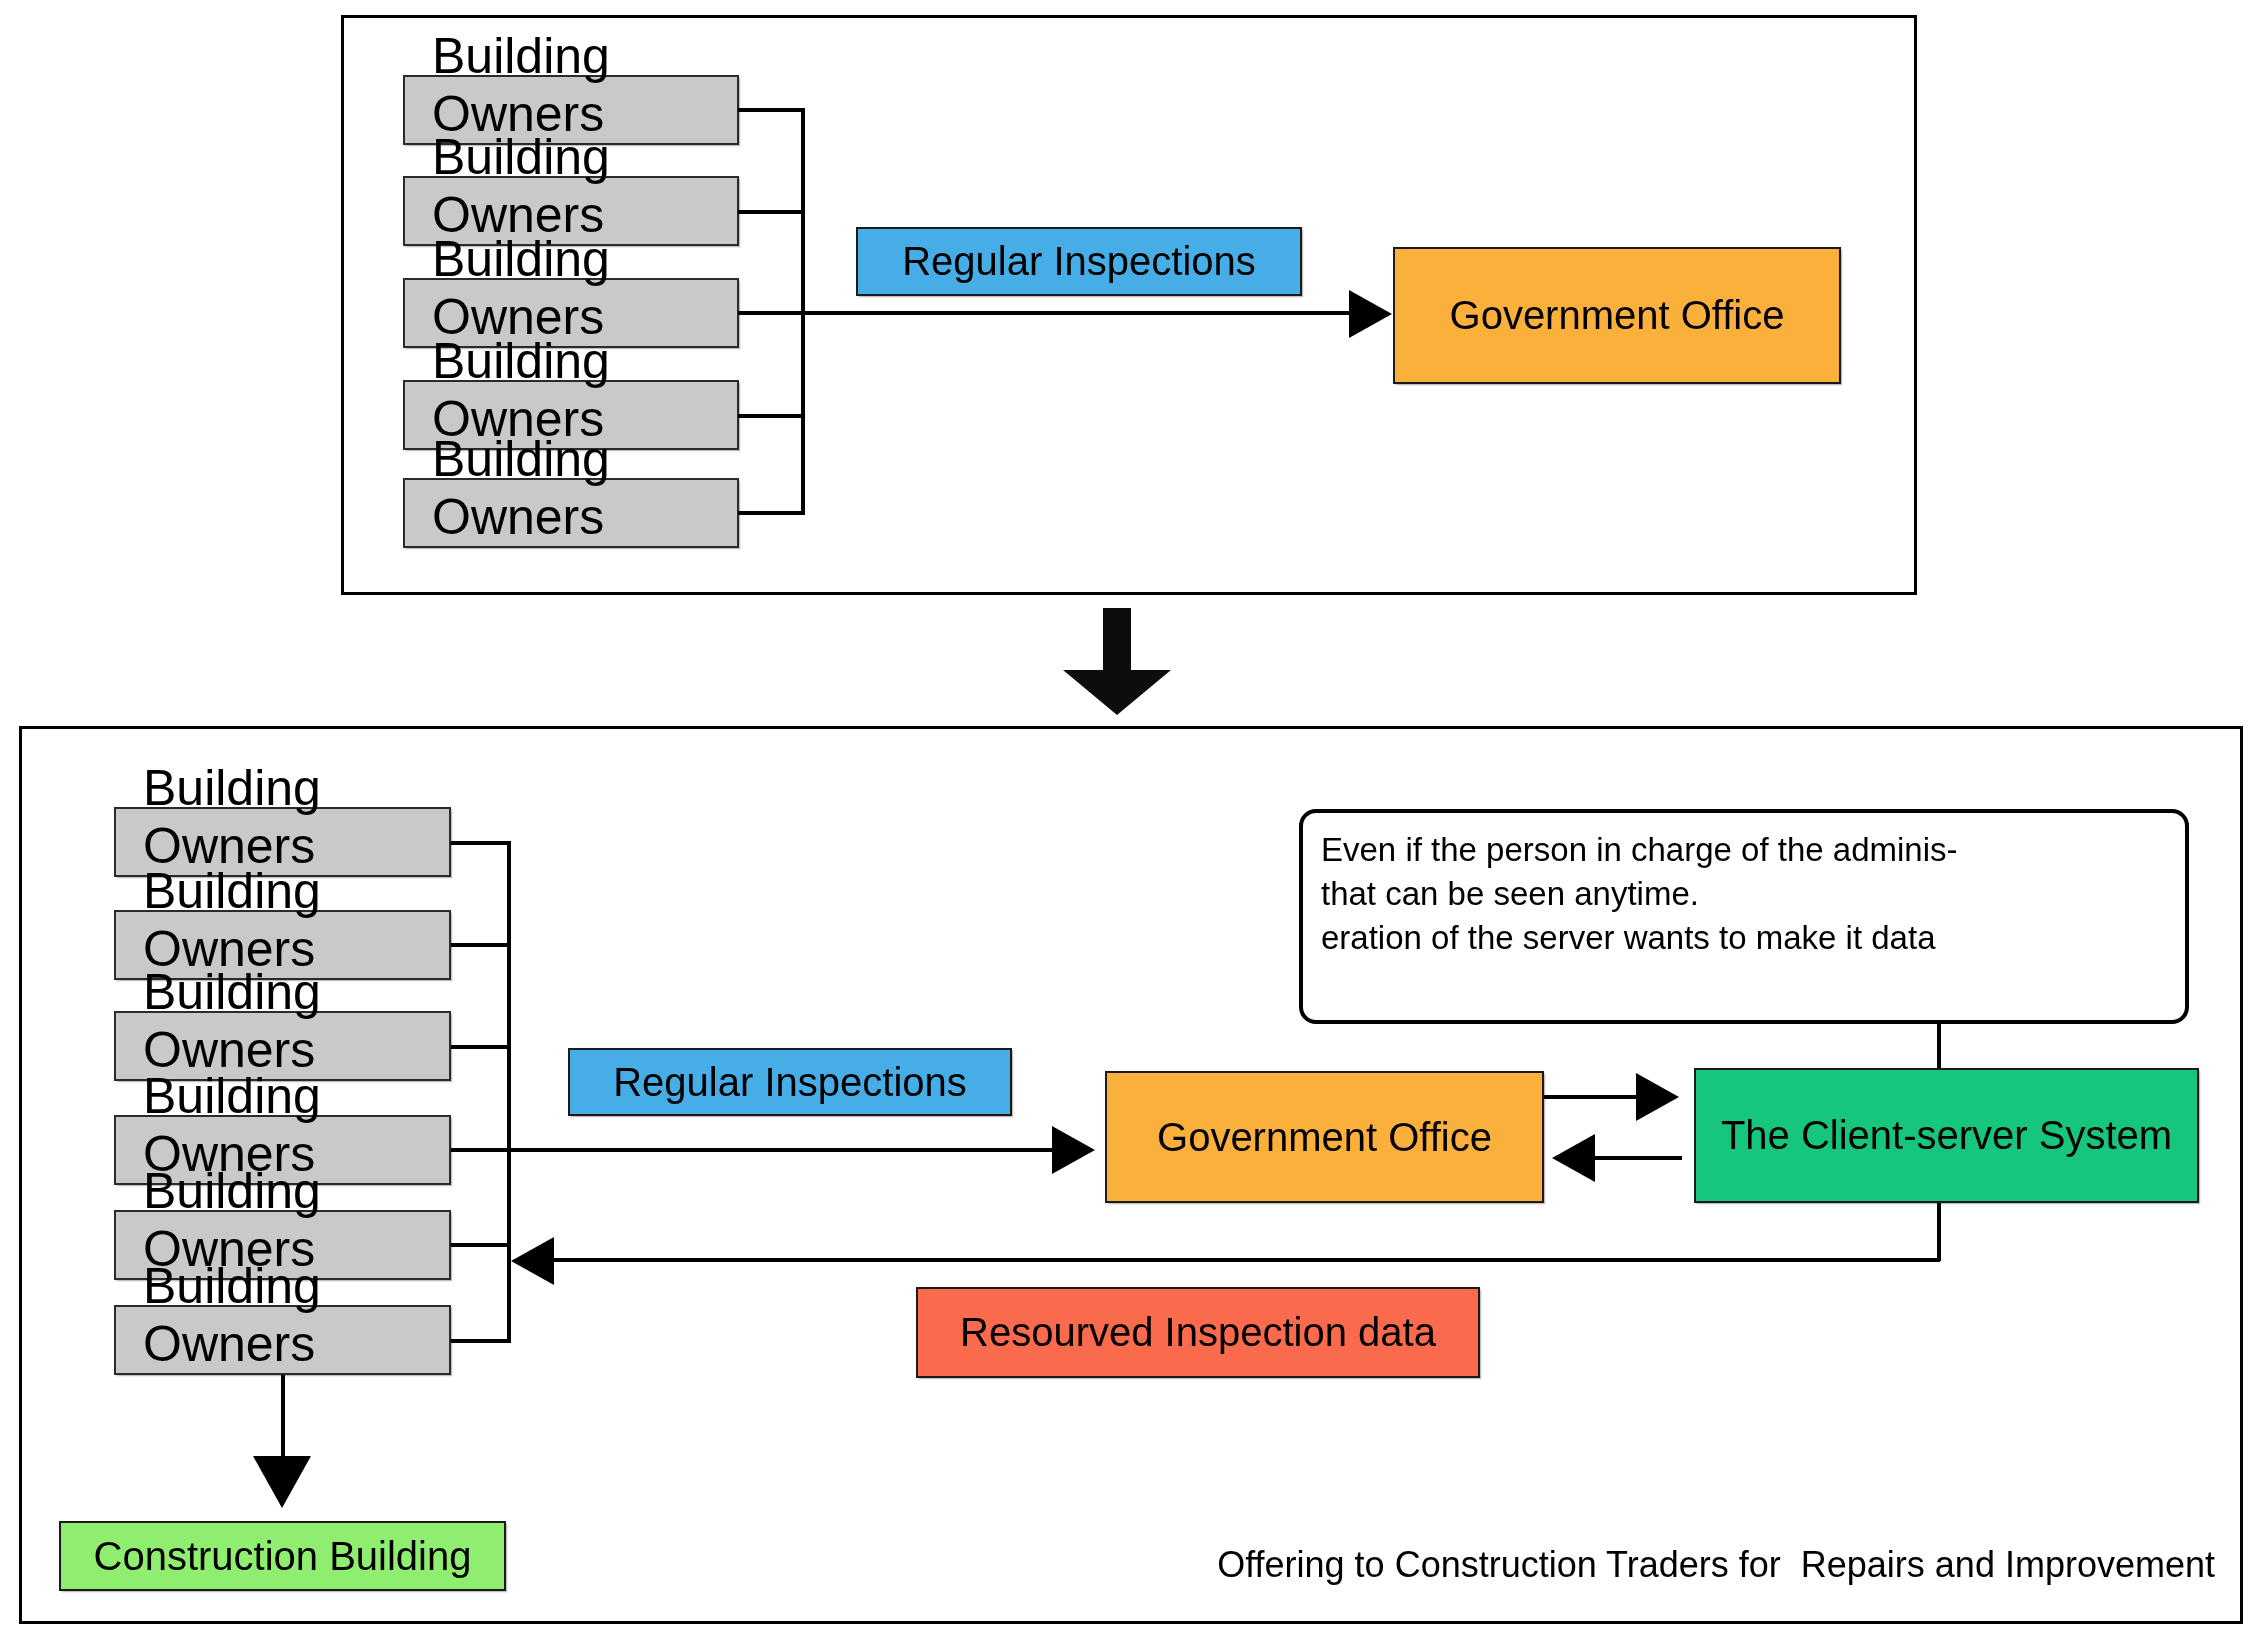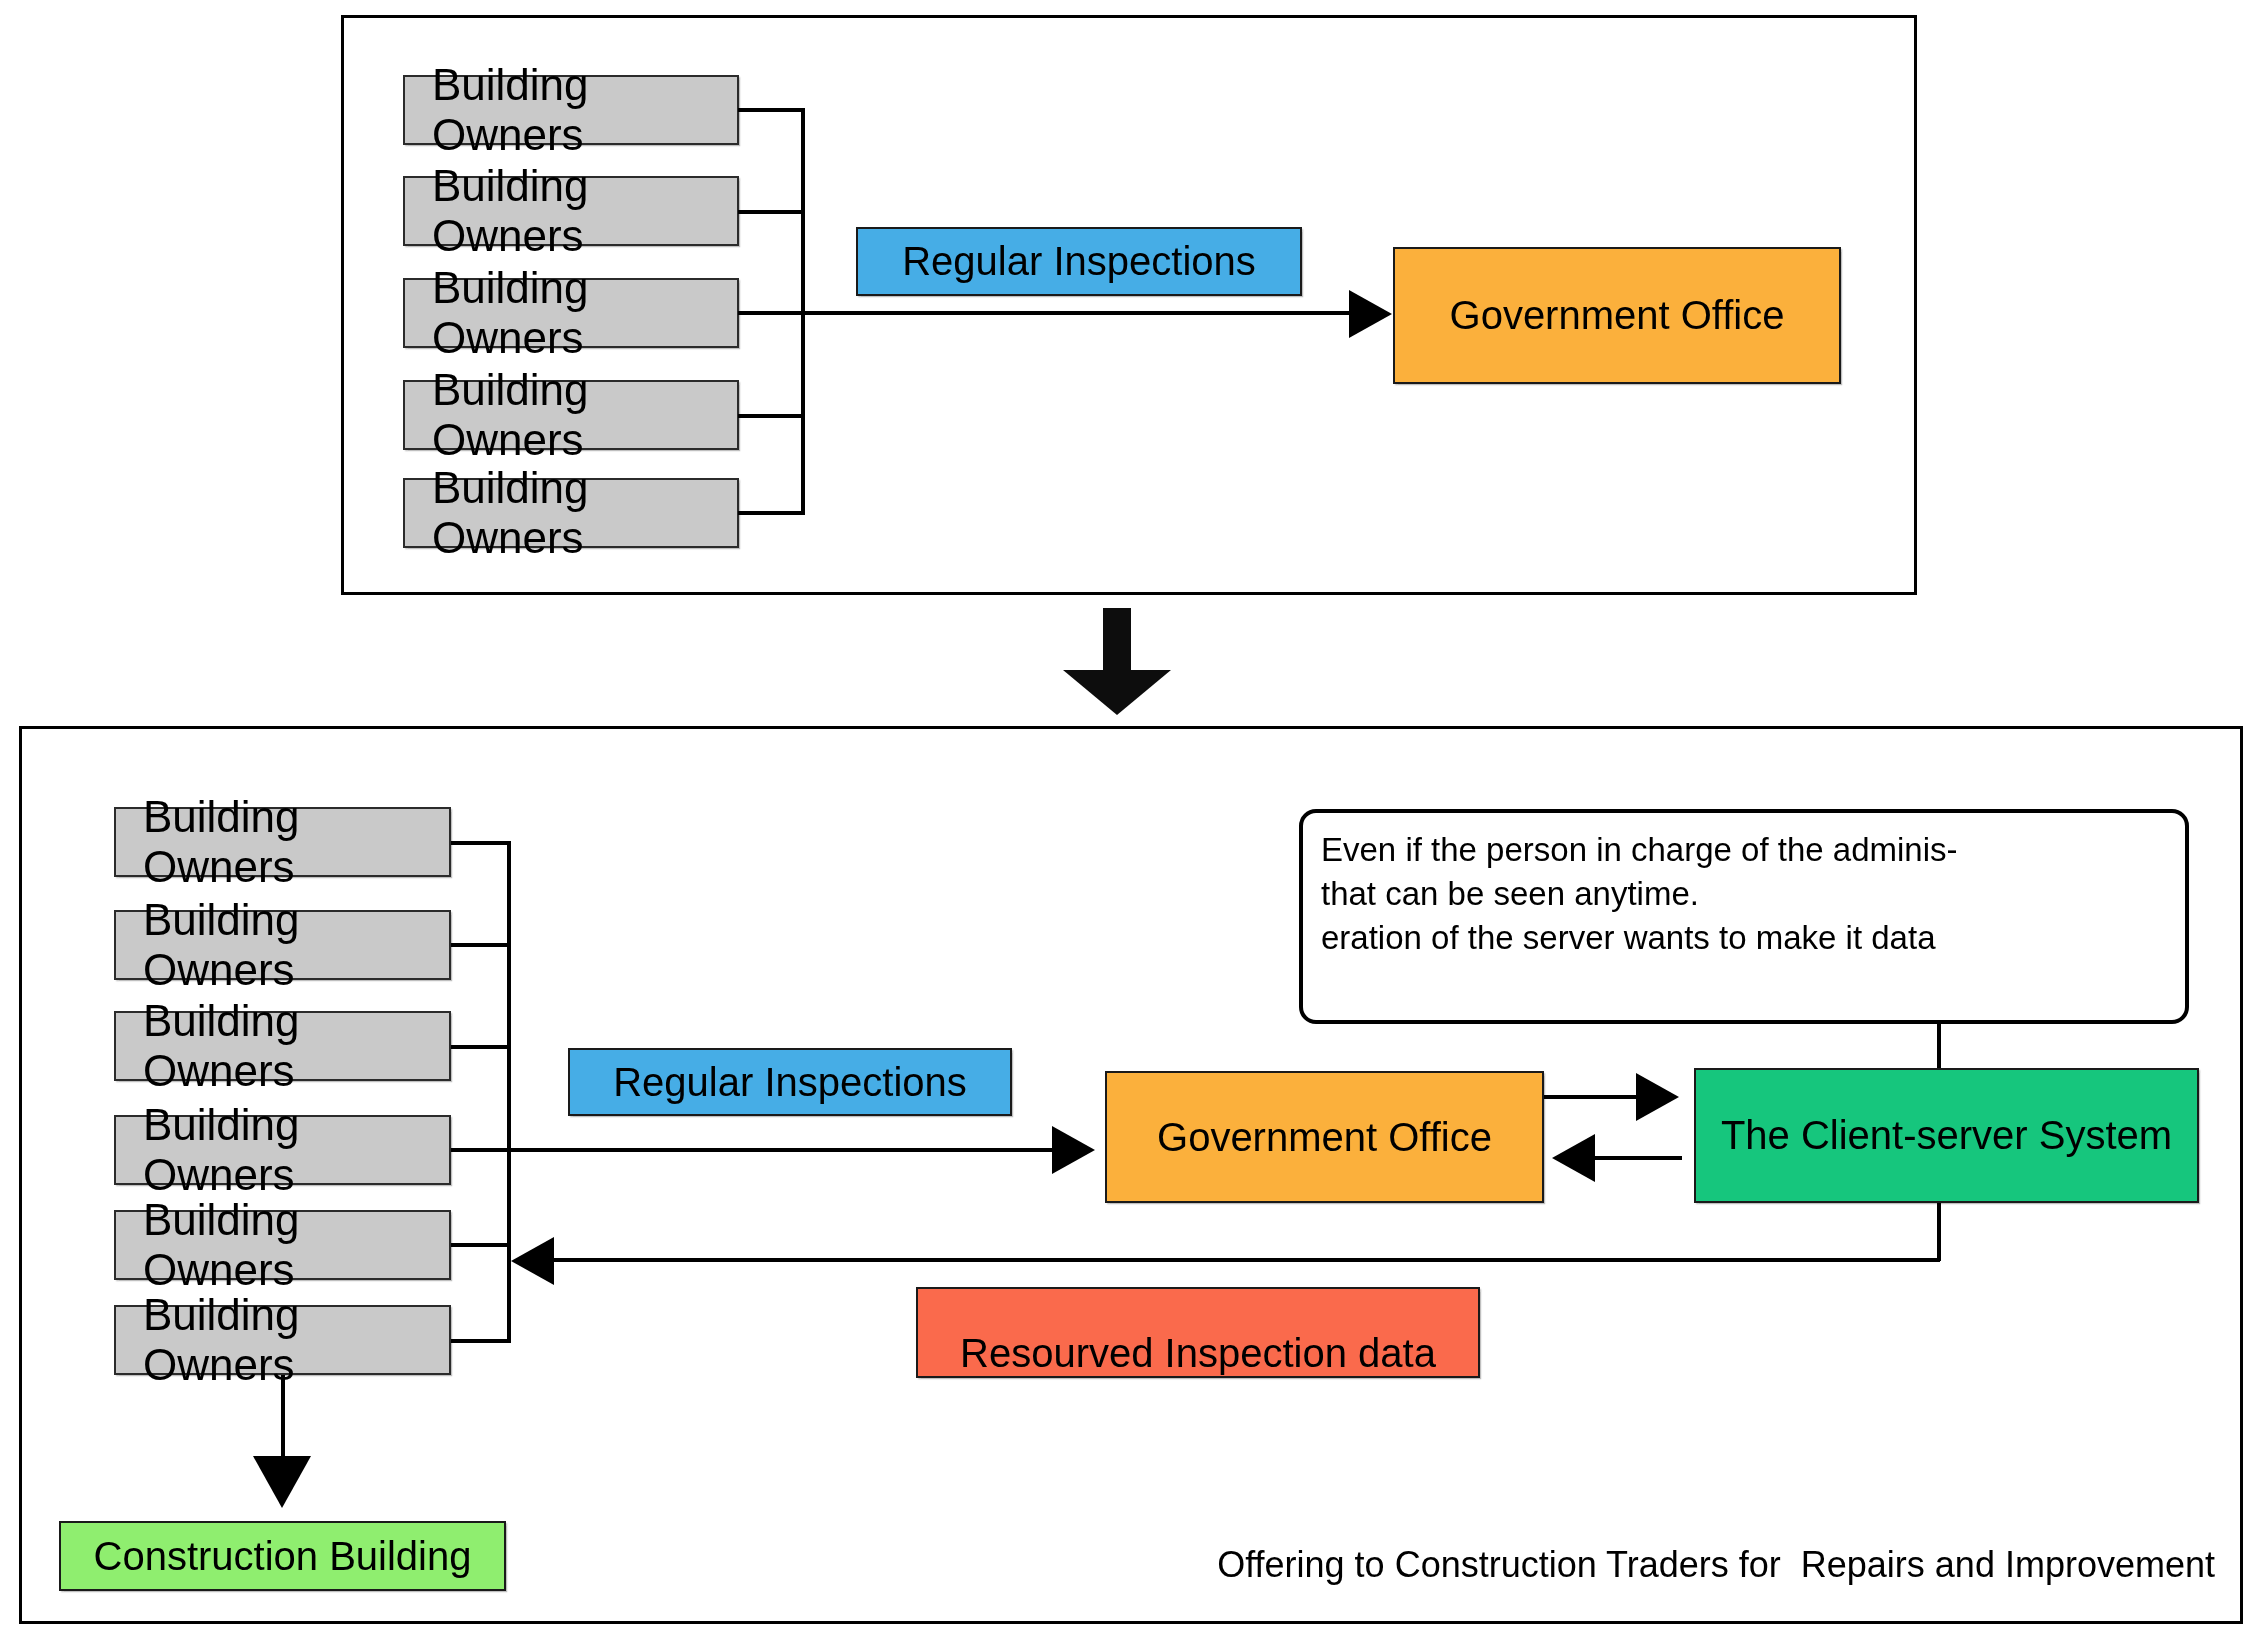--- a/index.html
+++ b/index.html
@@ -16,22 +16,22 @@
     position:absolute;
     border:3.5px solid #000;
     background:#ffffff;
     box-sizing:border-box;
   }
   .gbox{
     position:absolute;
     background:#C9C9C9;
     border:2.8px solid #2b2b2b;
     box-sizing:border-box;
-    display:flex;align-items:center;justify-content:center;
-    font-size:44px;
+    display:flex;align-items:flex-end;justify-content:center;
+    font-size:50px;
     letter-spacing:0px;
     box-shadow:2.1px 2.1px 1.4px rgba(0,0,0,0.25);
     padding-left:27px;
   }
   .cbox{
     position:absolute;
     border:2.8px solid #1a1a1a;
     box-sizing:border-box;
     display:flex;align-items:center;justify-content:center;
     font-size:40px;
@@ -166,21 +166,21 @@
     <div>that can be seen anytime.</div>
     <div>eration of the server wants to make it data</div>
   </div>
 
   <div class="vline" style="left:1937px;top:1024px;height:44px;"></div>
 
   <div class="vline" style="left:1937px;top:1203px;height:58px;"></div>
   <div class="hline" style="left:552px;top:1258px;width:1388px;"></div>
   <div class="arr-l" style="left:511px;top:1237px;"></div>
 
-  <div class="cbox" style="left: 916px; top: 1287px; width: 564px; height: 91px; background-color: rgb(250, 106, 76); align-items: flex-end;">
+  <div class="cbox" style="left: 916px; top: 1287px; width: 564px; height: 91px; background-color: rgb(250, 106, 76);">
     <span>Resourved Inspection data</span>
   </div>
 
   <div class="vline" style="left:281px;top:1375px;height:82px;"></div>
   <div class="arr-d" style="left:253px;top:1456px;"></div>
 
   <div class="cbox" style="left: 59px; top: 1521px; width: 447px; height: 70px; background-color: rgb(143, 238, 111);">
     <span>Construction Building</span>
   </div>
 

